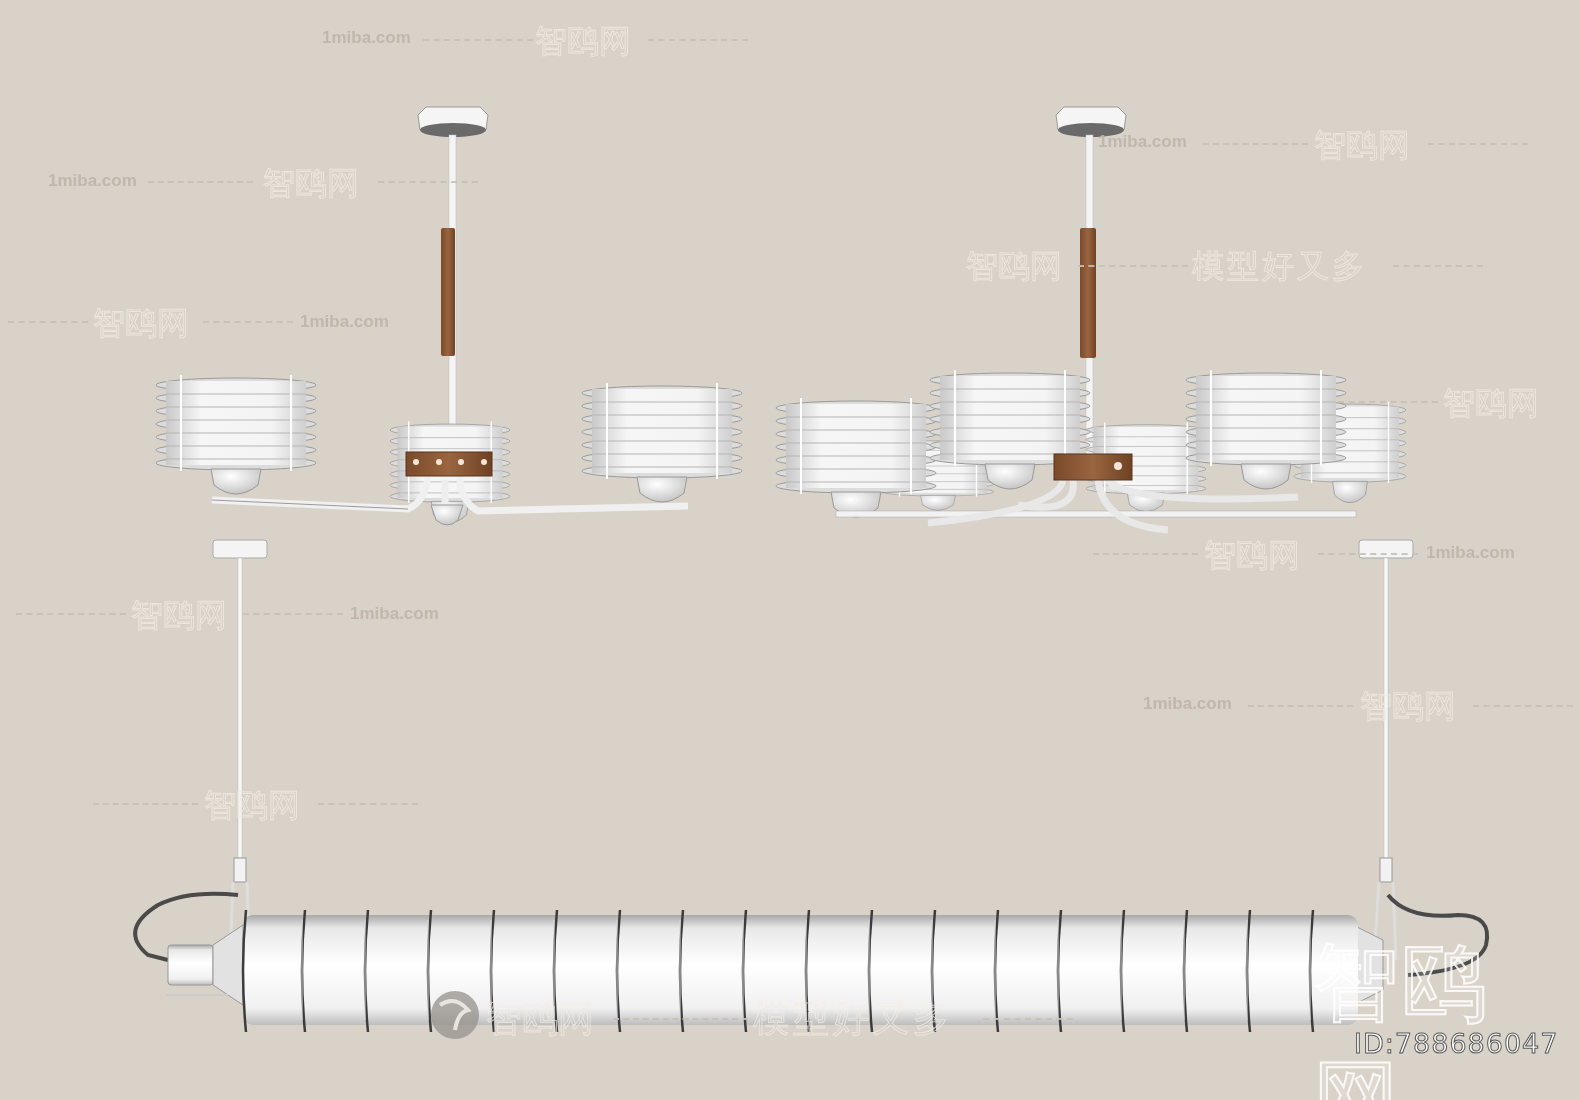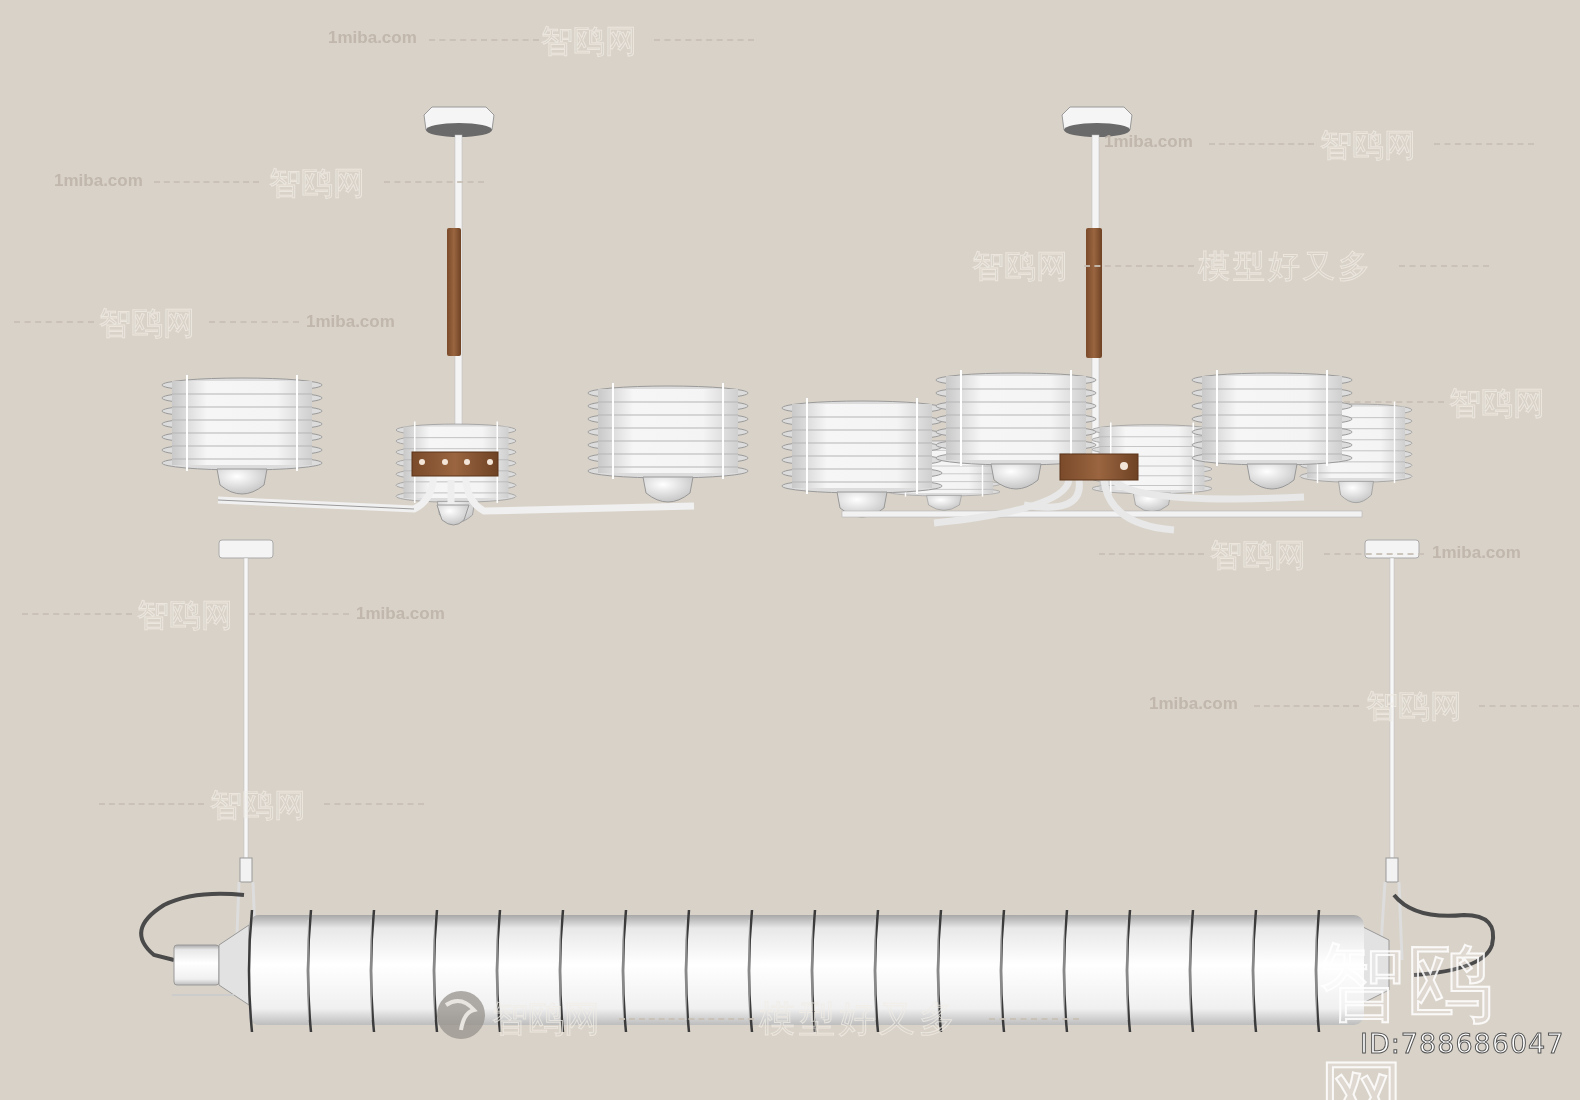--- a/index.html
+++ b/index.html
@@ -2,21 +2,21 @@
 <html><head>
   <meta charset="utf-8">
   <style>
     html, body { margin: 0; padding: 0; }
     body {
       width: 1580px; height: 1100px; overflow: hidden;
       background: #d9d2c8;
       font-family: "DejaVu Sans", sans-serif;
       position: relative;
     }
-    .scene { position: absolute; left: 14px; top: 0; width: 1540px; height: 1100px; }
+    .scene { position: absolute; left: 8px; top: 0; width: 1540px; height: 1100px; }
     .wm {
       position: absolute; white-space: nowrap;
       color: rgba(200,192,182,0.0);
       -webkit-text-stroke: 1px rgba(240,236,230,0.75);
       font-family: "DejaVu Sans", sans-serif;
       pointer-events: none;
     }
     .wm-site {
       position: absolute; white-space: nowrap;
       color: rgba(190,180,168,0.9);

